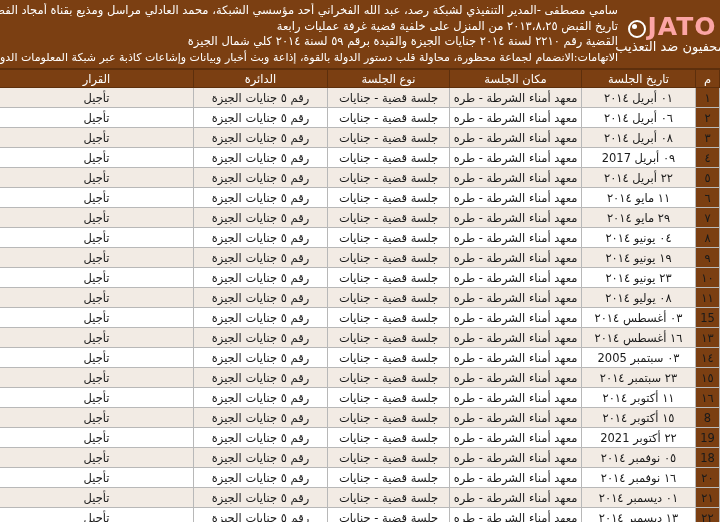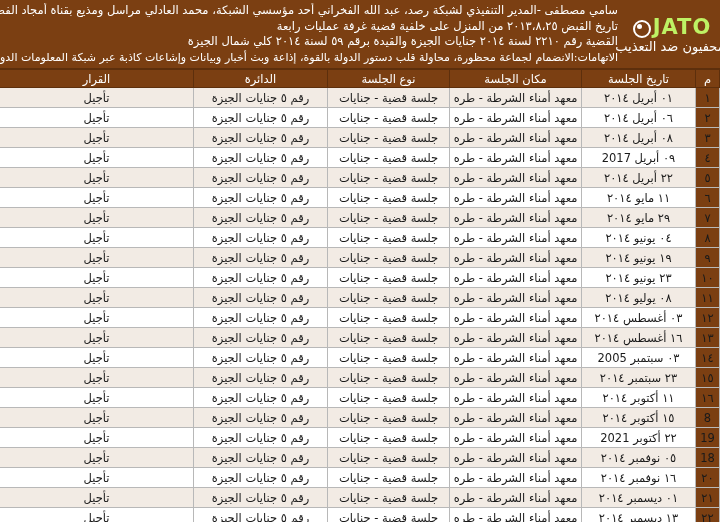--- a/index.html
+++ b/index.html
@@ -37,23 +37,23 @@
     display: flex;
     flex-direction: column;
     align-items: center;
     justify-content: center;
     padding: 3px 0 2px 0;
     box-sizing: border-box;
   }
   .logo-mark {
     font-family: "DejaVu Sans", sans-serif;
     font-weight: bold;
-    font-size: 21px;
+    font-size: 25px;
     letter-spacing: 1px;
-    color: #bef264;
+    color: #fca5a5;
     line-height: 22px;
     display: flex;
     align-items: center;
     gap: 2px;
   }
   .logo-ring {
     display: inline-block;
     width: 14px;
     height: 14px;
     border: 2px solid #ffffff;
@@ -260,21 +260,21 @@
         </tr>
         <tr class="odd">
           <td class="idx">١١</td>
           <td>٠٨ يوليو ٢٠١٤</td>
           <td>معهد أمناء الشرطة - طره</td>
           <td>جلسة قضية - جنايات</td>
           <td>رقم ٥ جنايات الجيزة</td>
           <td>تأجيل</td>
         </tr>
         <tr class="even">
-          <td class="idx">١٢</td>
+          <td class="idx">15</td>
           <td>٠٣ أغسطس ٢٠١٤</td>
           <td>معهد أمناء الشرطة - طره</td>
           <td>جلسة قضية - جنايات</td>
           <td>رقم ٥ جنايات الجيزة</td>
           <td>تأجيل</td>
         </tr>
         <tr class="odd">
           <td class="idx">١٣</td>
           <td>١٦ أغسطس ٢٠١٤</td>
           <td>معهد أمناء الشرطة - طره</td>

